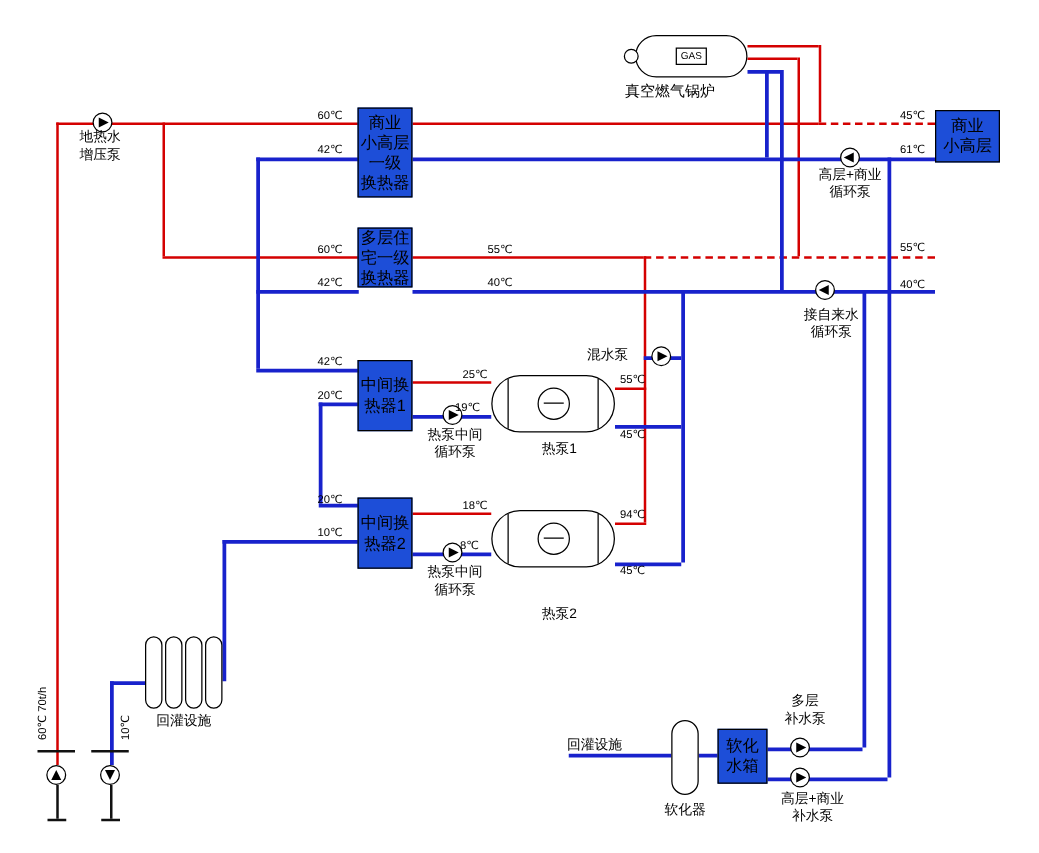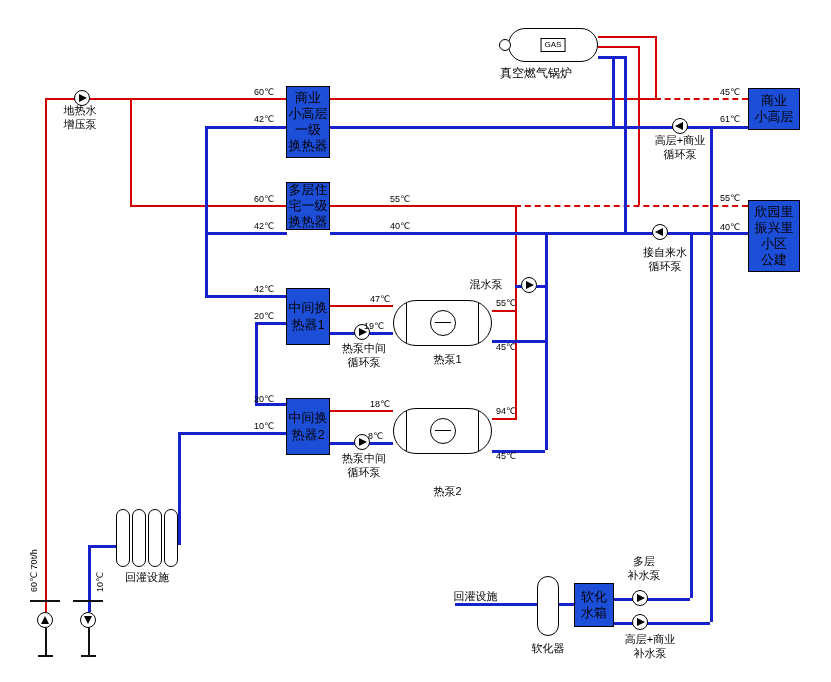--- a/index.html
+++ b/index.html
@@ -62,24 +62,20 @@
 宅一级
 换热器</div>
 
   <div class="box" style="left:286px;top:288px;width:44px;height:57px">中间换
 热器1</div>
   <div class="box" style="left:286px;top:398px;width:44px;height:57px">中间换
 热器2</div>
 
   <div class="box" style="left:748px;top:88px;width:52px;height:42px">商业
 小高层</div>
-  <div class="box" style="left:748px;top:200px;width:52px;height:72px">欣园里
-振兴里
-小区
-公建</div>
 
   <div class="vessel hpv" style="left:393px;top:300px;width:99px;height:46px">
     <span class="hpcir"></span>
   </div>
   <div class="vessel hpv" style="left:393px;top:408px;width:99px;height:46px">
     <span class="hpcir"></span>
   </div>
   <div class="lbl" style="left:420px;top:352px;width:55px">热泵1</div>
   <div class="lbl" style="left:420px;top:484px;width:55px">热泵2</div>
 
@@ -198,21 +194,21 @@
       <span class="temp" style="left: 720px; top: 88px;">45℃</span>
       <span class="temp" style="left: 720px; top: 115px;">61℃</span>
       <span class="temp" style="left: 254px; top: 195px;">60℃</span>
       <span class="temp" style="left: 254px; top: 222px;">42℃</span>
       <span class="temp" style="left: 390px; top: 195px;">55℃</span>
       <span class="temp" style="left: 390px; top: 222px;">40℃</span>
       <span class="temp" style="left: 720px; top: 194px;">55℃</span>
       <span class="temp" style="left: 720px; top: 223px;">40℃</span>
       <span class="temp" style="left: 254px; top: 285px;">42℃</span>
       <span class="temp" style="left: 254px; top: 312px;">20℃</span>
-      <span class="temp" style="left: 370px; top: 295px;">47℃</span>
+      <span class="temp" style="left: 370px; top: 295px;">25℃</span>
       <span class="temp" style="left: 364px; top: 322px;">19℃</span>
       <span class="temp" style="left: 496px; top: 299px;">55℃</span>
       <span class="temp" style="left: 496px; top: 343px;">45℃</span>
       <span class="temp" style="left: 254px; top: 395px;">20℃</span>
       <span class="temp" style="left: 254px; top: 422px;">10℃</span>
       <span class="temp" style="left: 370px; top: 400px;">18℃</span>
       <span class="temp" style="left: 368px; top: 432px;">8℃</span>
       <span class="temp" style="left: 496px; top: 407px;">94℃</span>
       <span class="temp" style="left: 496px; top: 452px;">45℃</span>
       <span class="temp rot" style="left: 30px; top: 592px;">60℃ 70t/h</span>

